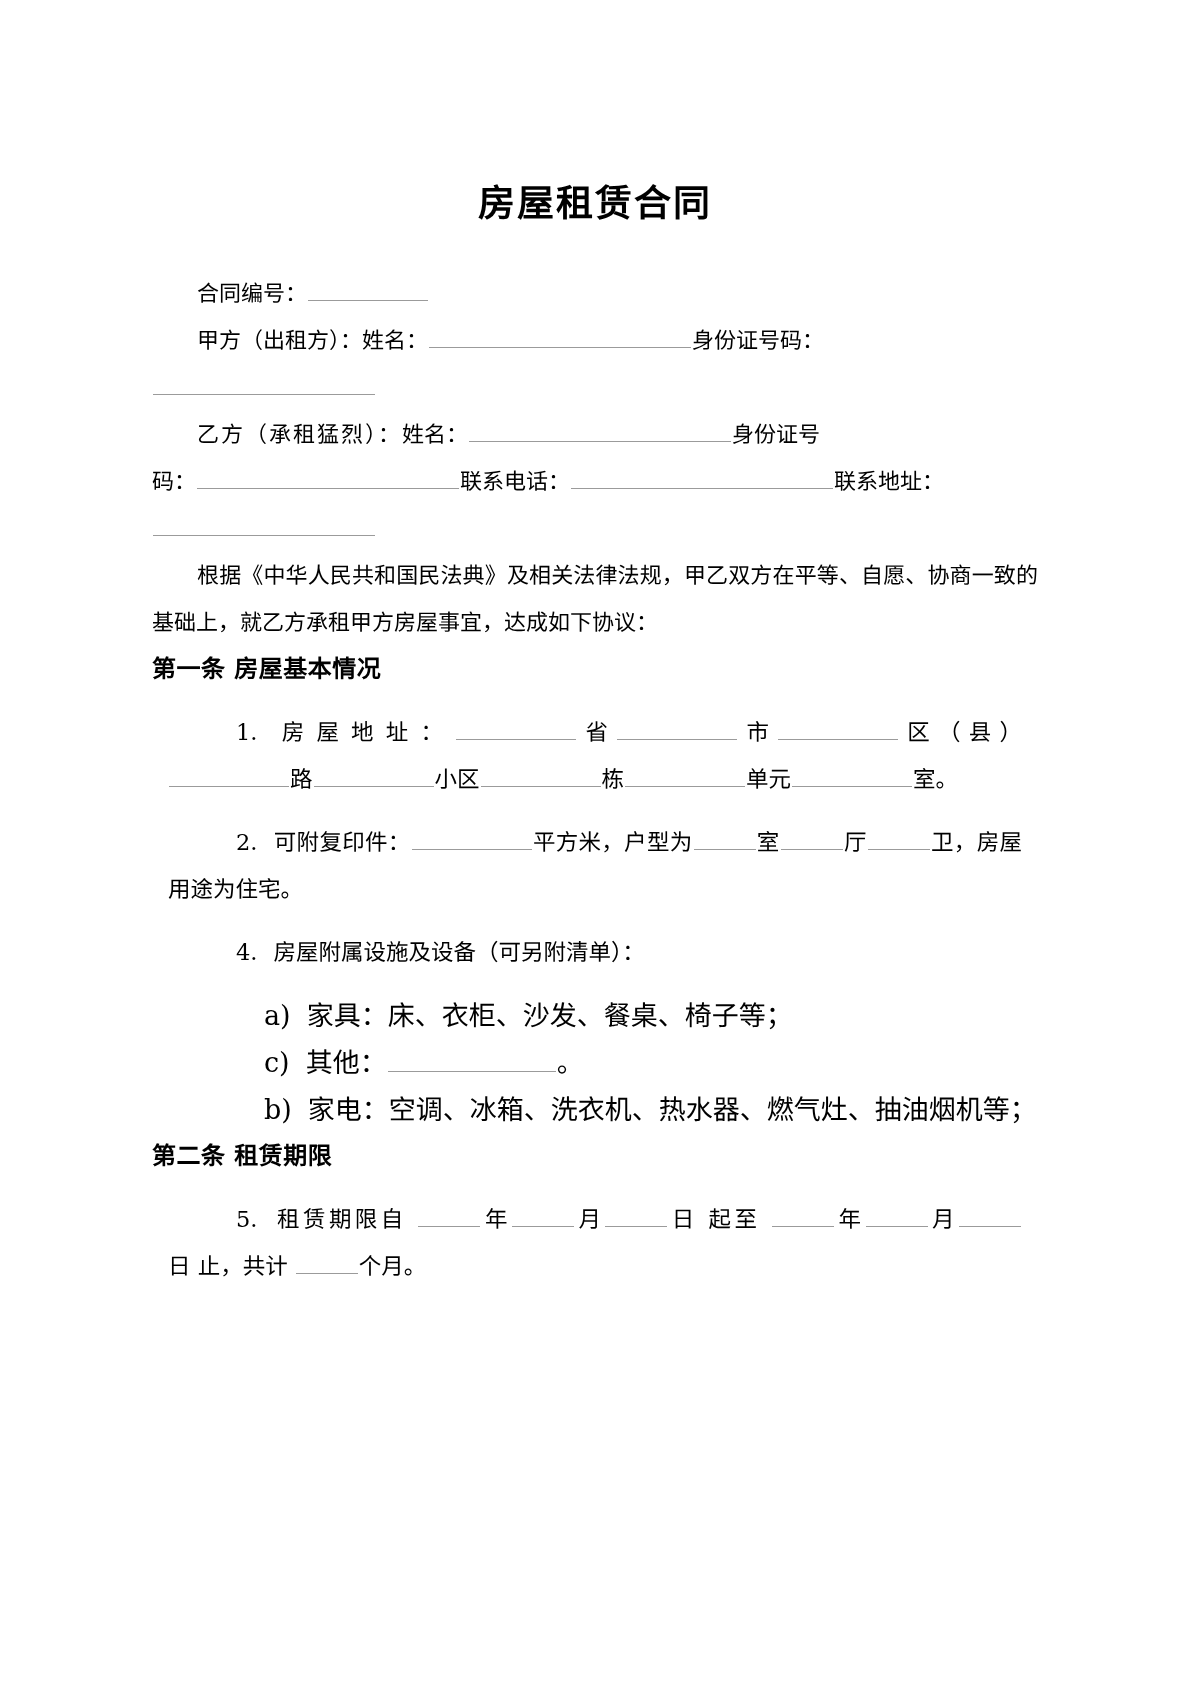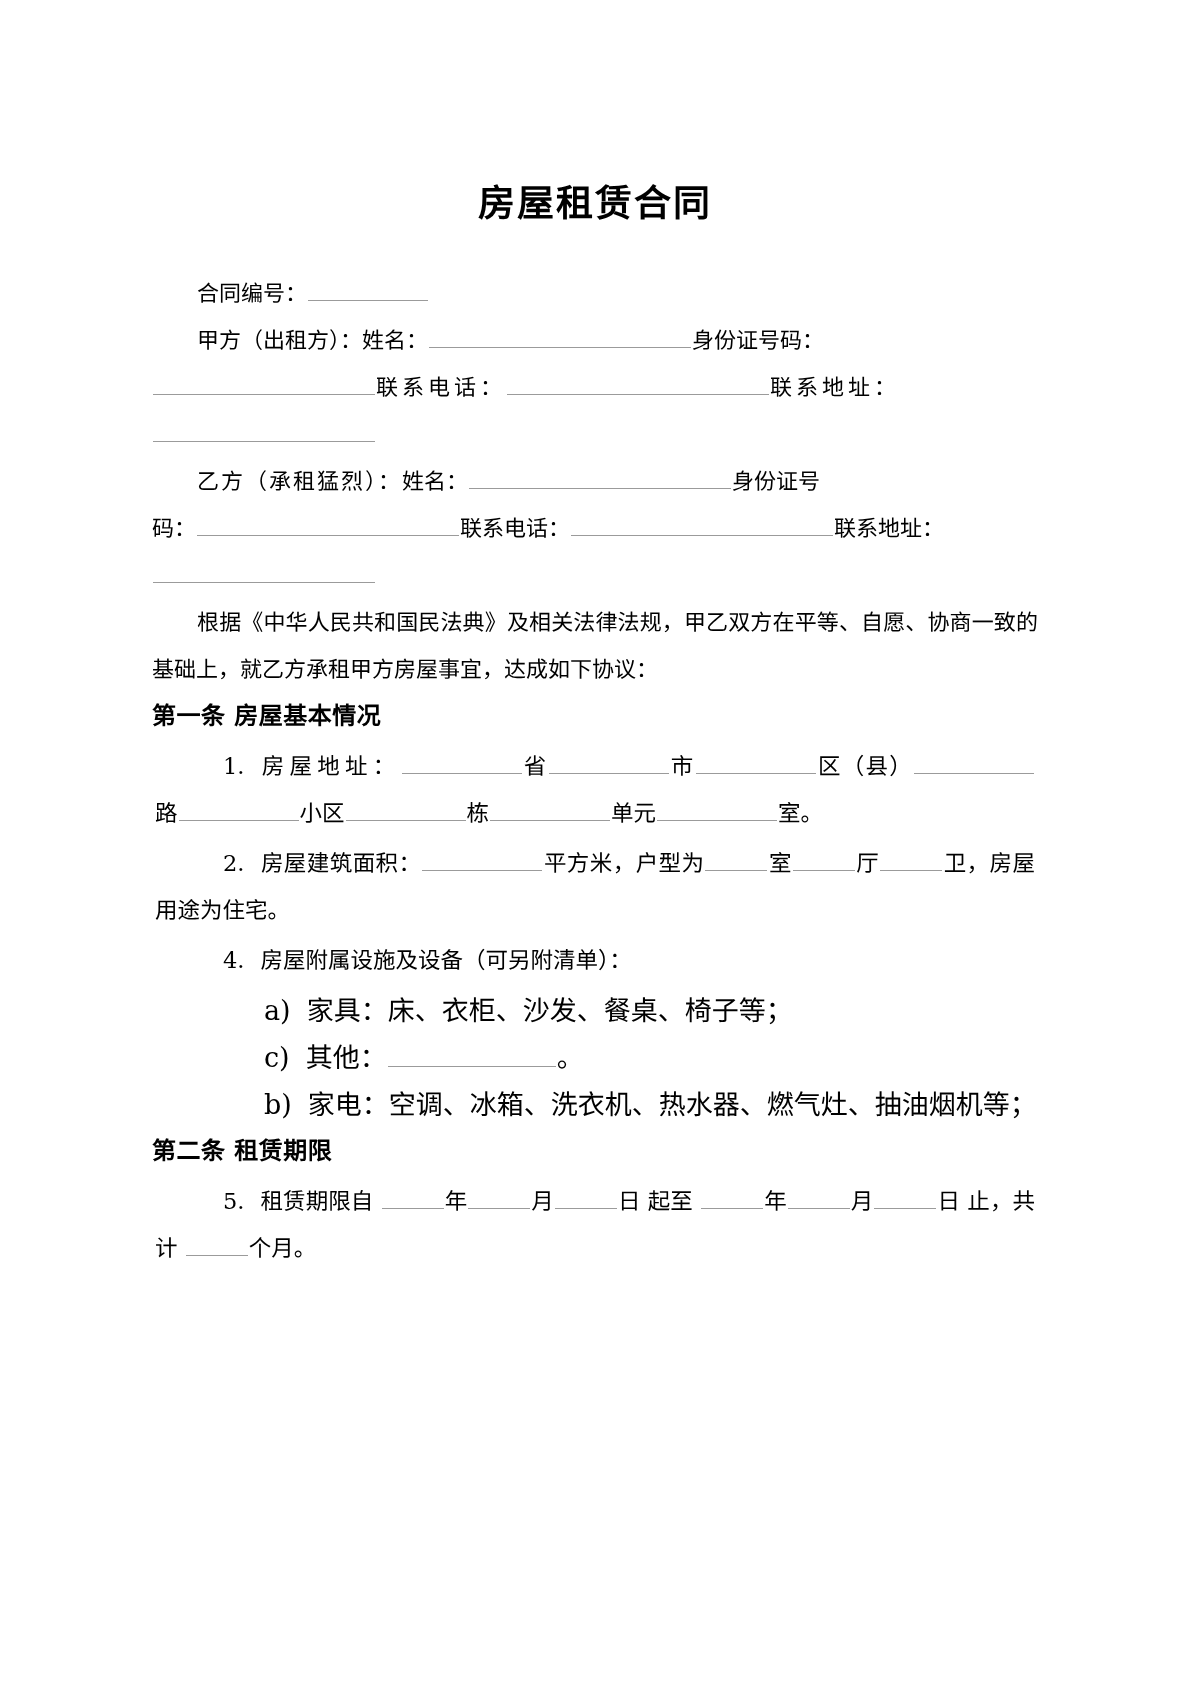--- a/index.html
+++ b/index.html
@@ -72,21 +72,21 @@
     text-indent: 0;
     letter-spacing: 0.5px;
   }
 
   
   .list-item {
     font-size: 22.5px;
     line-height: 47px;
     text-align: justify;
     text-justify: inter-ideograph;
-    margin: 3px;
+    margin: 16px;
     text-indent: 68px;
     word-break: break-all;
   }
 
   .sub-item {
     font-size: 27px;
     line-height: 47px;
     text-align: justify;
     text-justify: inter-ideograph;
     margin: 0;
@@ -130,23 +130,20 @@
     <h1 class="doc-title">房屋租赁合同</h1>
 
     <p class="para indent2 first-block">
       <span>合同编号：</span><span class="blank b-lg"></span>
     </p>
 
     <p class="para indent2">
       <span>甲方（出租方）：</span><span>姓名：</span><span class="blank b-4xl"></span><span>身份证号码：</span>
     </p>
 
-    <p class="para">
-      <span class="blank b-3xl"></span><span class="spaced">联系电话：</span><span class="blank b-4xl"></span><span class="spaced">联系地址：</span>
-    </p>
 
     <p class="para">
       <span class="blank b-3xl"></span>
     </p>
 
     <p class="para indent2">
       <span class="spaced-sm">乙方（承租猛烈）：</span><span>姓名：</span><span class="blank b-4xl"></span><span>身份证号</span>
     </p>
 
     <p class="para">
@@ -159,21 +156,21 @@
 
     <p class="para indent2">根据《中华人民共和国民法典》及相关法律法规，甲乙双方在平等、自愿、协商一致的基础上，就乙方承租甲方房屋事宜，达成如下协议：</p>
 
     <p class="para article-heading indent2">第一条  房屋基本情况</p>
 
     <p class="list-item">
       <span class="marker">1.</span><span class="marker-gap"></span><span class="spaced">房屋地址：</span><span class="blank b-lg"></span><span>省</span><span class="blank b-lg"></span><span>市</span><span class="blank b-lg"></span><span>区（县）</span><span class="blank b-lg"></span><span>路</span><span class="blank b-lg"></span><span>小区</span><span class="blank b-lg"></span><span>栋</span><span class="blank b-lg"></span><span>单元</span><span class="blank b-lg"></span><span>室。</span>
     </p>
 
     <p class="list-item">
-      <span class="marker">2.</span><span class="marker-gap"></span><span>房屋建筑面积：</span><span class="blank b-lg"></span><span>平方米，户型为</span><span class="blank b-sm"></span><span>室</span><span class="blank b-sm"></span><span>厅</span><span class="blank b-sm"></span><span>卫，房屋用途为住宅。</span>
+      <span class="marker">2.</span><span class="marker-gap"></span><span>可附复印件：</span><span class="blank b-lg"></span><span>平方米，户型为</span><span class="blank b-sm"></span><span>室</span><span class="blank b-sm"></span><span>厅</span><span class="blank b-sm"></span><span>卫，房屋用途为住宅。</span>
     </p>
 
 
     <p class="list-item">
       <span class="marker">4.</span><span class="marker-gap"></span><span>房屋附属设施及设备（可另附清单）：</span>
     </p>
 
     <p class="sub-item">
       <span class="marker">a)</span><span class="marker-gap"></span><span>家具：床、衣柜、沙发、餐桌、椅子等；</span>
     </p>

